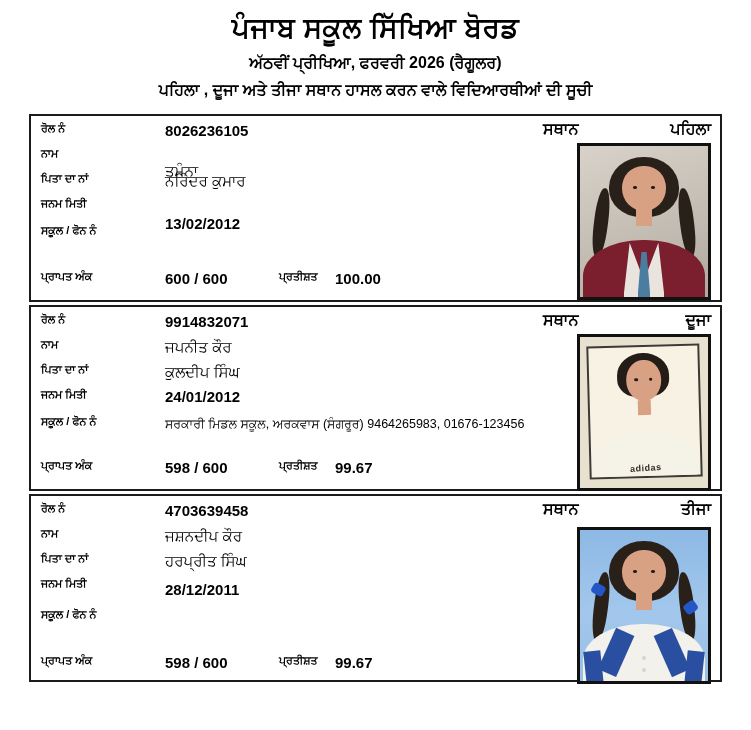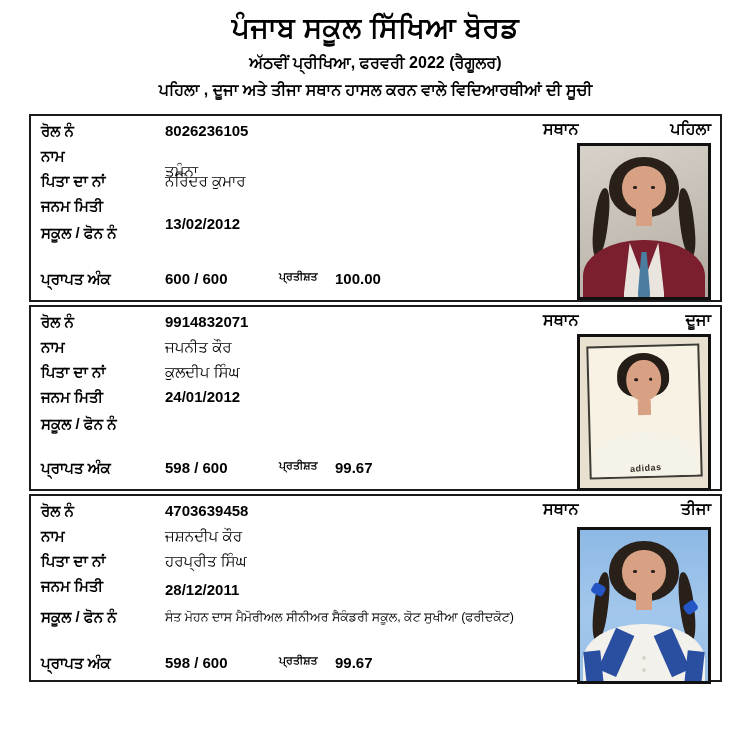--- a/index.html
+++ b/index.html
@@ -21,21 +21,21 @@
   }
   .hdr-list {
     position:absolute; top:81px; left:0; width:751px;
     text-align:center; font-size:16px; font-weight:bold;
   }
   .card {
     position:absolute; left:29px; width:693px;
     border:2px solid #1b1b1b; background:#fff;
   }
   .lbl {
-    position:absolute; left:10px; font-size:15px; font-weight:bold; white-space:nowrap;
+    position:absolute; left:10px; font-size:11px; font-weight:bold; white-space:nowrap;
   }
   .val {
     position:absolute; left:134px; font-size:15px; white-space:nowrap;
   }
   .bold { font-weight:bold; }
   .school-line { font-size:12.5px; }
   .pct-lbl { position:absolute; left:248px; font-size:11px; font-weight:bold; white-space:nowrap; }
   .pct-val { position:absolute; left:304px; font-size:15px; font-weight:bold; white-space:nowrap; }
   .pos-wrap {
     position:absolute; left:512px; top:4px; width:168px;
@@ -102,21 +102,21 @@
   .vest-side.r { right:4%; transform:rotate(6deg); }
   .bow { position:absolute; width:10%; height:7%; background:#2457c5; border-radius:30%; }
   .bow.l { left:9%; top:36%; transform:rotate(30deg); }
   .bow.r { right:9%; top:48%; transform:rotate(-35deg); }
   .btn { position:absolute; left:48.5%; width:3%; height:2.5%; background:#d8d4ca; border-radius:50%; }
 </style>
 </head>
 <body>
 
 <div class="hdr-title">ਪੰਜਾਬ ਸਕੂਲ ਸਿੱਖਿਆ ਬੋਰਡ</div>
-<div class="hdr-sub">ਅੱਠਵੀਂ ਪ੍ਰੀਖਿਆ, ਫਰਵਰੀ 2022 (ਰੈਗੂਲਰ)</div>
+<div class="hdr-sub">ਅੱਠਵੀਂ ਪ੍ਰੀਖਿਆ, ਫਰਵਰੀ 2026 (ਰੈਗੂਲਰ)</div>
 <div class="hdr-list">ਪਹਿਲਾ , ਦੂਜਾ ਅਤੇ ਤੀਜਾ ਸਥਾਨ ਹਾਸਲ ਕਰਨ ਵਾਲੇ ਵਿਦਿਆਰਥੀਆਂ ਦੀ ਸੂਚੀ</div>
 
 <section class="card" style="top:114px;height:188px;">
   <div class="lbl" style="top:6px">ਰੋਲ ਨੰ</div>
   <div class="val bold" style="top:6px">8026236105</div>
   <div class="lbl" style="top:31px">ਨਾਮ</div>
   <div class="val" style="top:46px">ਤਮੰਨਾ</div>
   <div class="lbl" style="top:56px">ਪਿਤਾ  ਦਾ ਨਾਂ</div>
   <div class="val" style="top:56px">ਨਰਿੰਦਰ ਕੁਮਾਰ</div>
   <div class="lbl" style="top:81px">ਜਨਮ ਮਿਤੀ</div>
@@ -149,20 +149,21 @@
 <section class="card" style="top:305px;height:186px;">
   <div class="lbl" style="top:6px">ਰੋਲ ਨੰ</div>
   <div class="val bold" style="top:6px">9914832071</div>
   <div class="lbl" style="top:31px">ਨਾਮ</div>
   <div class="val" style="top:31px">ਜਪਨੀਤ ਕੌਰ</div>
   <div class="lbl" style="top:56px">ਪਿਤਾ  ਦਾ ਨਾਂ</div>
   <div class="val" style="top:56px">ਕੁਲਦੀਪ ਸਿੰਘ</div>
   <div class="lbl" style="top:81px">ਜਨਮ ਮਿਤੀ</div>
   <div class="val bold" style="top:81px">24/01/2012</div>
   <div class="lbl" style="top:108px">ਸਕੂਲ / ਫੋਨ ਨੰ</div>
+  <div class="val school-line" style="top:110px">ਸਰਕਾਰੀ ਮਿਡਲ ਸਕੂਲ, ਅਰਕਵਾਸ (ਸੰਗਰੂਰ)  9464265983, 01676-123456</div>
   <div class="lbl" style="top:152px">ਪ੍ਰਾਪਤ ਅੰਕ</div>
   <div class="val bold" style="top:152px">598 / 600</div>
   <div class="pct-lbl" style="top:152px">ਪ੍ਰਤੀਸ਼ਤ</div>
   <div class="pct-val" style="top:152px">99.67</div>
   <div class="pos-wrap">
     <span>ਸਥਾਨ</span>
     <span>ਦੂਜਾ</span>
   </div>
   <div class="photo p2">
     <div class="inner-frame">
@@ -181,21 +182,20 @@
 <section class="card" style="top:494px;height:188px;">
   <div class="lbl" style="top:6px">ਰੋਲ ਨੰ</div>
   <div class="val bold" style="top:6px">4703639458</div>
   <div class="lbl" style="top:31px">ਨਾਮ</div>
   <div class="val" style="top:31px">ਜਸ਼ਨਦੀਪ ਕੌਰ</div>
   <div class="lbl" style="top:56px">ਪਿਤਾ  ਦਾ ਨਾਂ</div>
   <div class="val" style="top:56px">ਹਰਪ੍ਰੀਤ ਸਿੰਘ</div>
   <div class="lbl" style="top:81px">ਜਨਮ ਮਿਤੀ</div>
   <div class="val bold" style="top:85px">28/12/2011</div>
   <div class="lbl" style="top:112px">ਸਕੂਲ / ਫੋਨ ਨੰ</div>
-  <div class="val school-line" style="top:114px">ਸੰਤ ਮੋਹਨ ਦਾਸ ਮੈਮੋਰੀਅਲ ਸੀਨੀਅਰ ਸੈਕੰਡਰੀ ਸਕੂਲ, ਕੋਟ ਸੁਖੀਆ (ਫਰੀਦਕੋਟ)</div>
   <div class="lbl" style="top:158px">ਪ੍ਰਾਪਤ ਅੰਕ</div>
   <div class="val bold" style="top:158px">598 / 600</div>
   <div class="pct-lbl" style="top:158px">ਪ੍ਰਤੀਸ਼ਤ</div>
   <div class="pct-val" style="top:158px">99.67</div>
   <div class="pos-wrap">
     <span>ਸਥਾਨ</span>
     <span>ਤੀਜਾ</span>
   </div>
   <div class="photo p3" style="top:31px">
     <div class="ph-bg"></div>

